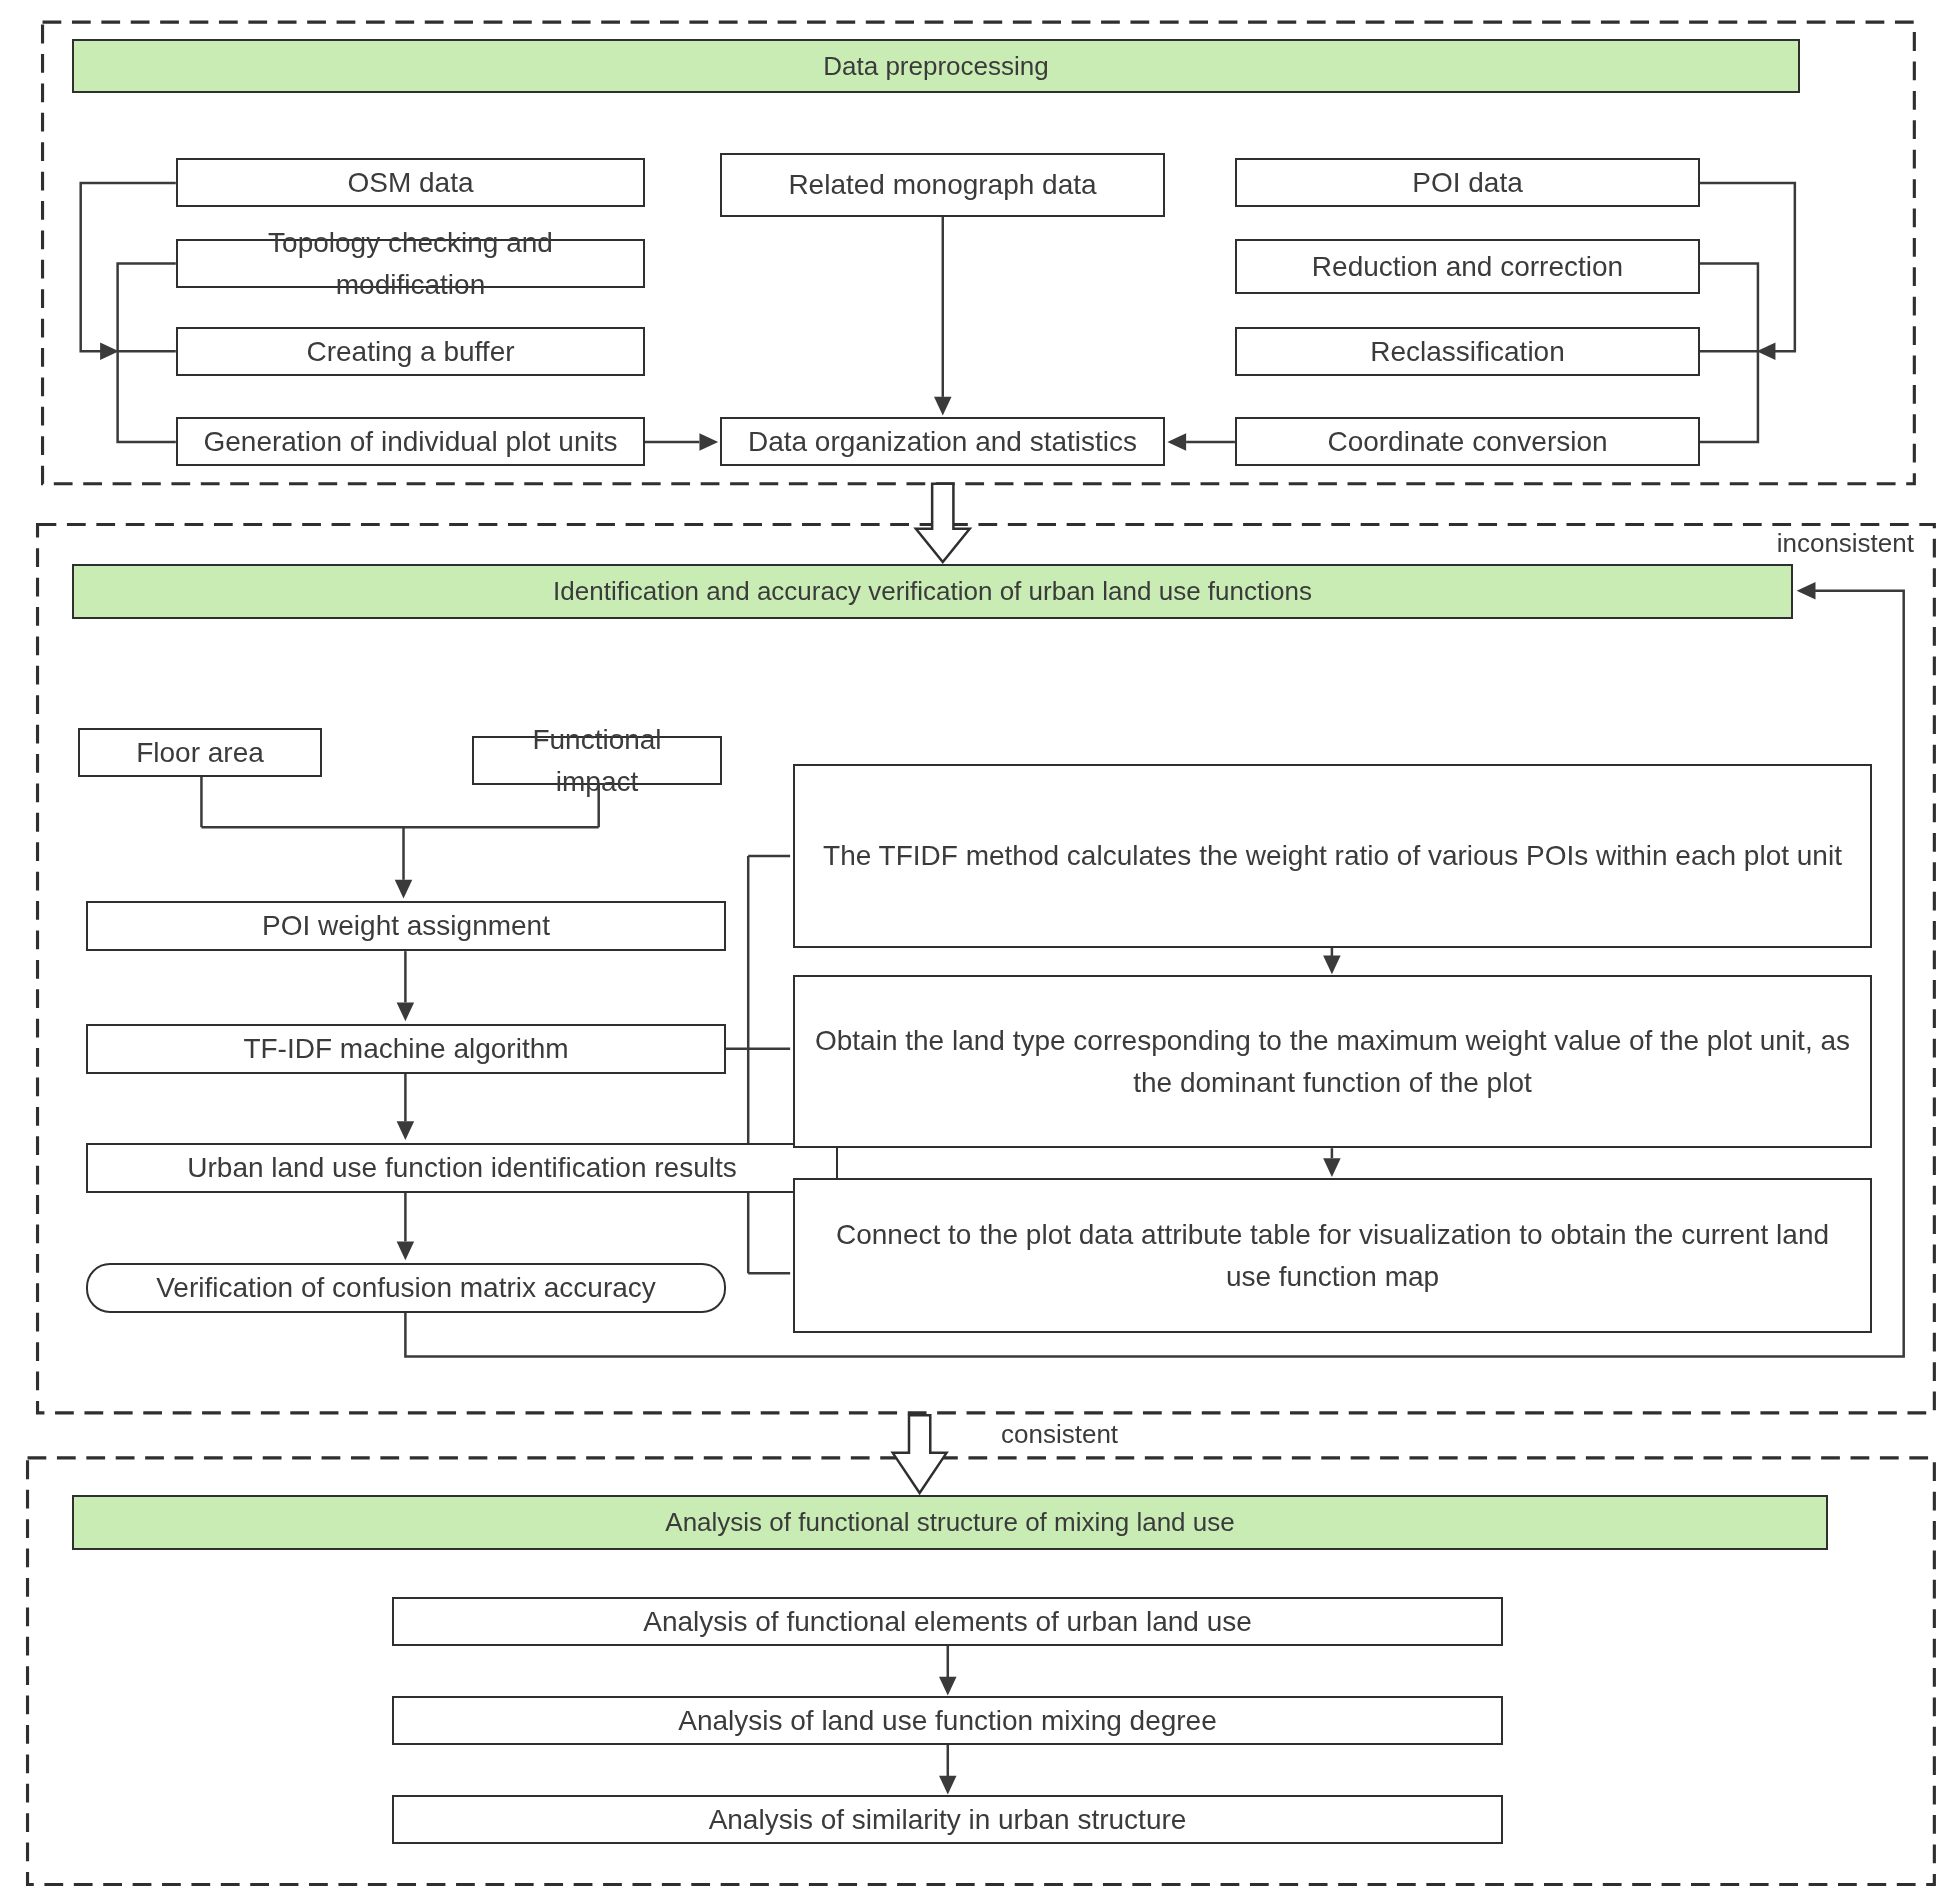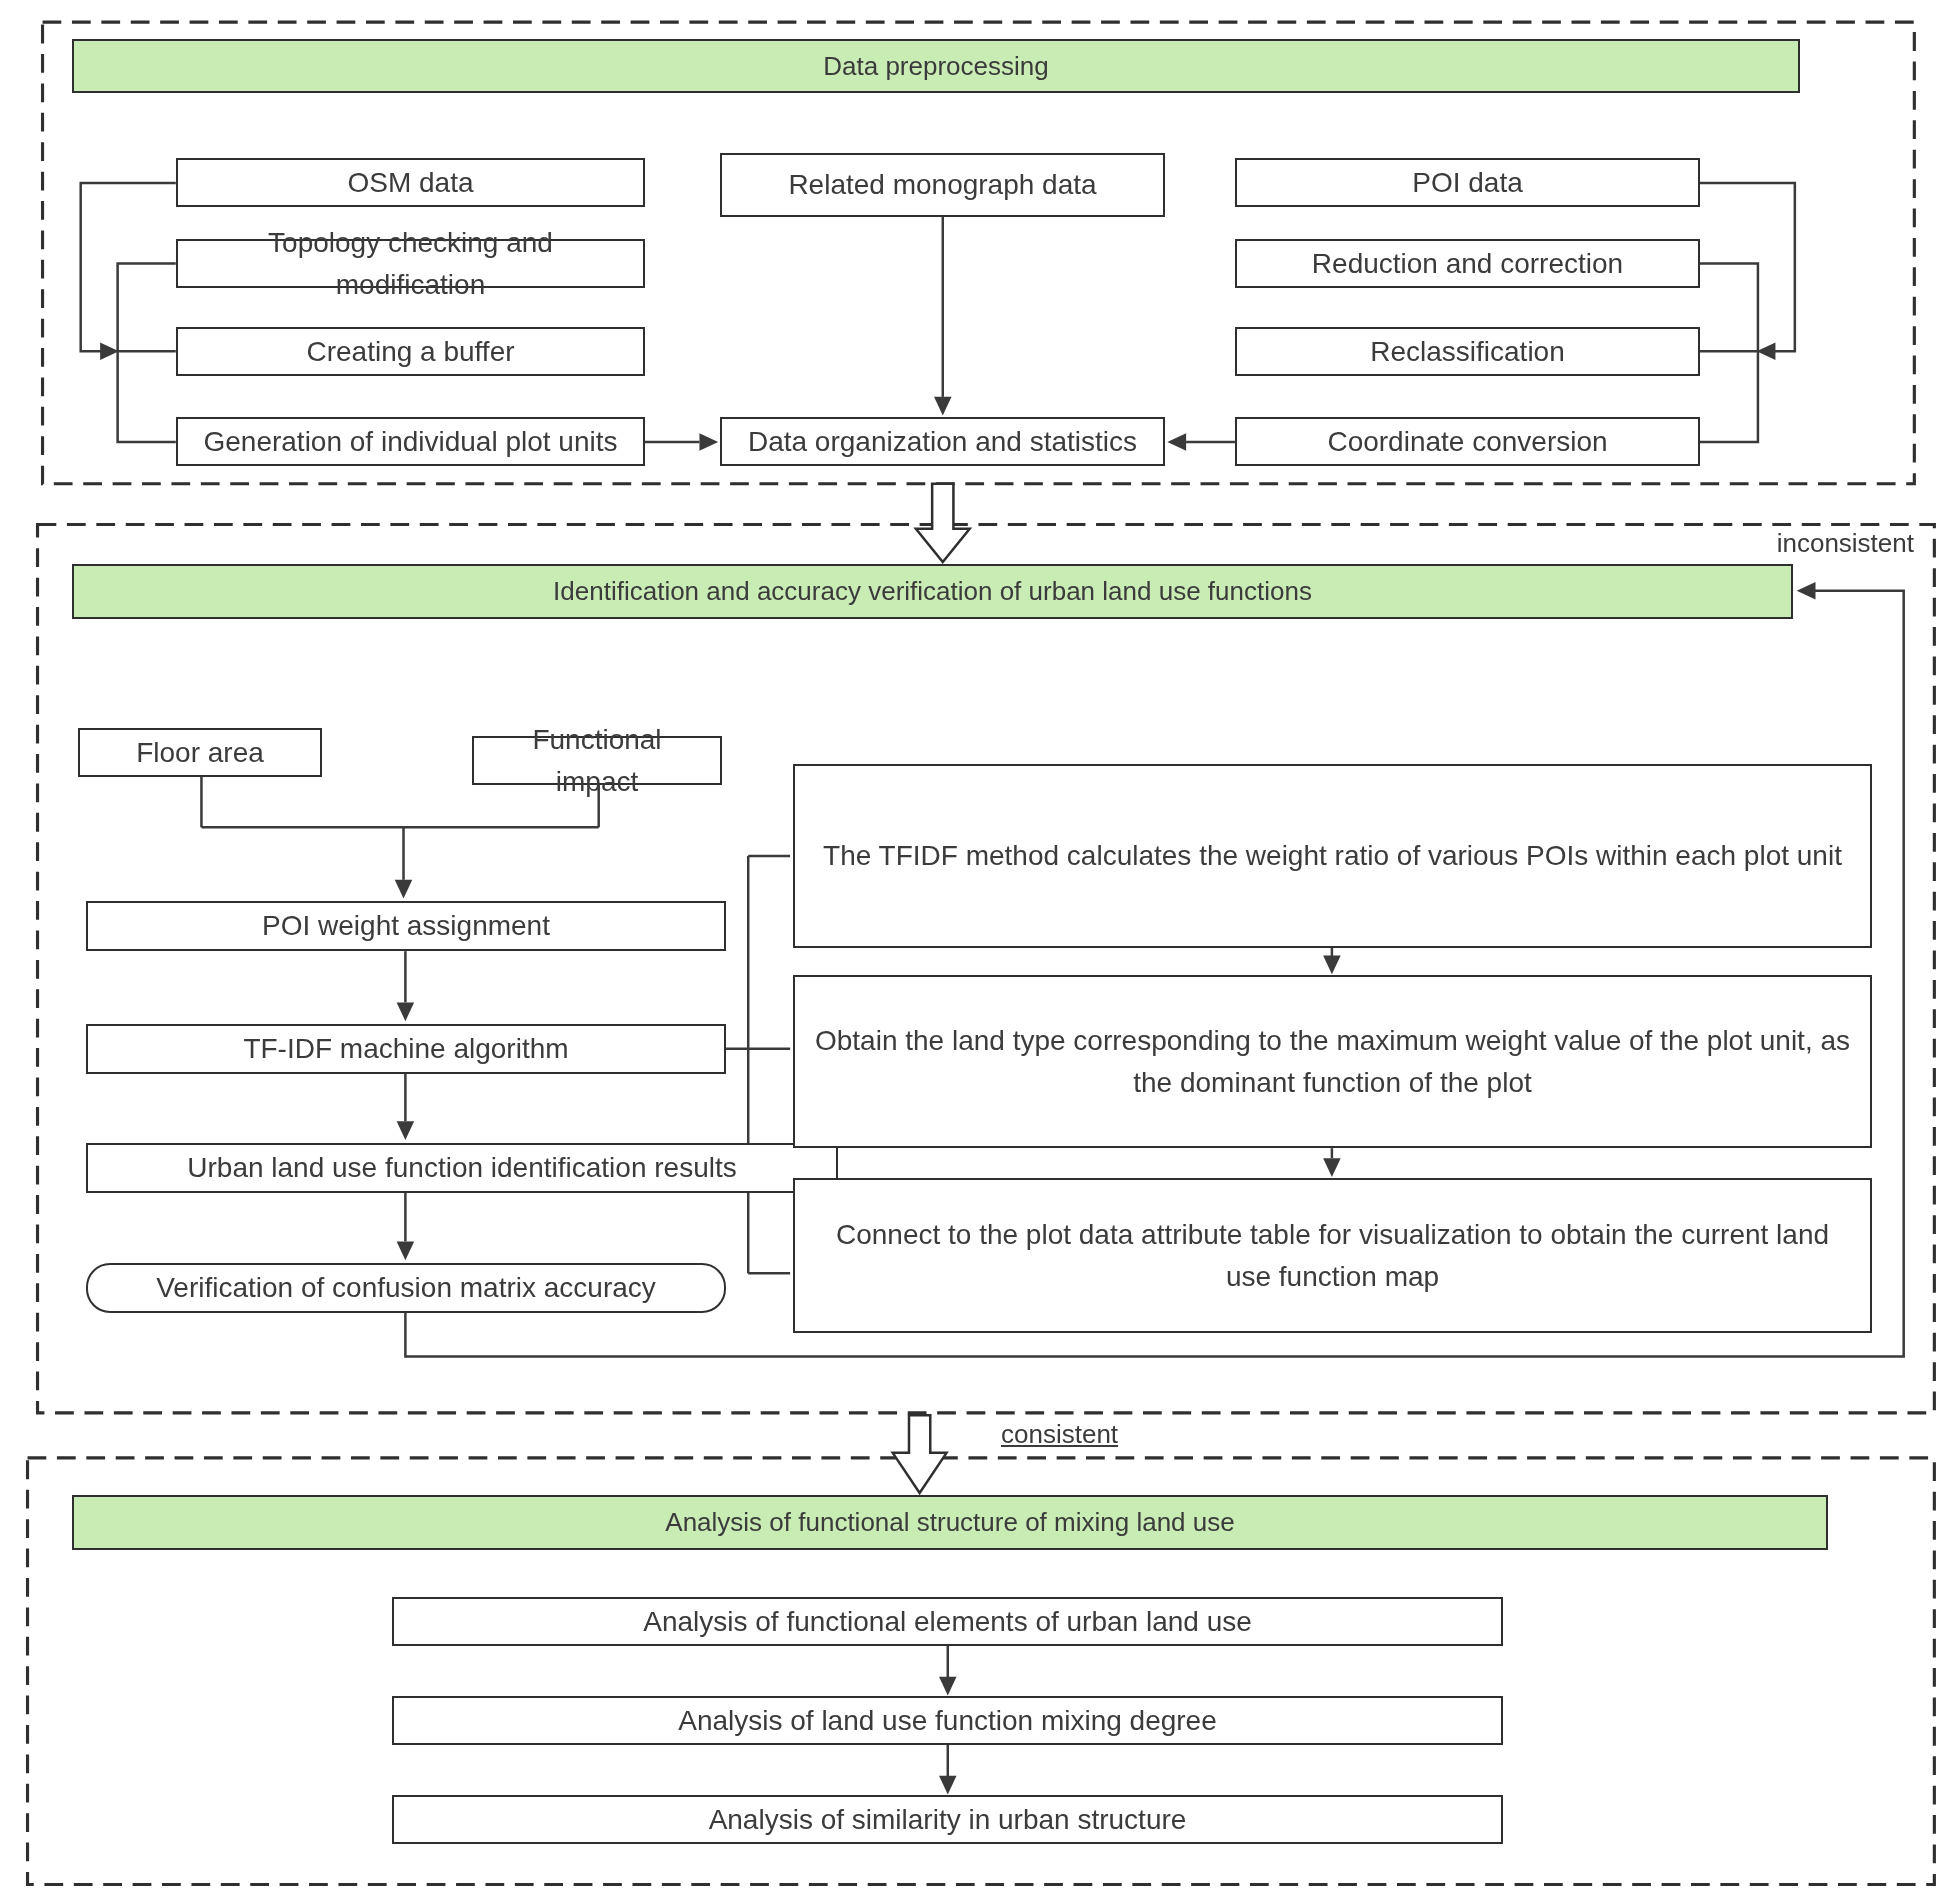--- a/index.html
+++ b/index.html
@@ -107,41 +107,41 @@
 
   <div class="box" style="left:176px;top:158px;width:469px;height:49px;">OSM data</div>
   <div class="box" style="left:176px;top:239px;width:469px;height:49px;">Topology checking and modification</div>
   <div class="box" style="left:176px;top:327px;width:469px;height:49px;">Creating a buffer</div>
   <div class="box" style="left:176px;top:417px;width:469px;height:49px;">Generation of individual plot units</div>
 
   <div class="box" style="left:720px;top:153px;width:445px;height:64px;">Related monograph data</div>
   <div class="box" style="left:720px;top:417px;width:445px;height:49px;">Data organization and statistics</div>
 
   <div class="box" style="left:1235px;top:158px;width:465px;height:49px;">POI data</div>
-  <div class="box" style="left:1235px;top:239px;width:465px;height:49px;">Reduction and correction</div>
+  <div class="box" style="left:1235px;top:239px;width:465px;height:55px;">Reduction and correction</div>
   <div class="box" style="left:1235px;top:327px;width:465px;height:49px;">Reclassification</div>
   <div class="box" style="left:1235px;top:417px;width:465px;height:49px;">Coordinate conversion</div>
 
   <div class="hdr" style="left:72px;top:564px;width:1721px;height:55px;">Identification and accuracy verification of urban land use functions</div>
 
   <div class="lbl" style="left:1689px;top:526px;width:225px;height:35px;justify-content:flex-end;">inconsistent</div>
 
   <div class="box" style="left:78px;top:728px;width:244px;height:49px;">Floor area</div>
   <div class="box" style="left:472px;top:736px;width:250px;height:49px;">Functional impact</div>
 
   <div class="box" style="left:86px;top:901px;width:640px;height:50px;">POI weight assignment</div>
   <div class="box" style="left:86px;top:1024px;width:640px;height:50px;">TF-IDF machine algorithm</div>
   <div class="box" style="left:86px;top:1143px;width:752px;height:50px;">Urban land use function identification results</div>
   <div class="box" style="left:86px;top:1263px;width:640px;height:50px;border-radius:24px;">Verification of confusion matrix accuracy</div>
 
   <div class="box" style="left:793px;top:764px;width:1079px;height:184px;">The TFIDF method calculates the weight ratio of various POIs within each plot unit</div>
   <div class="box" style="left:793px;top:975px;width:1079px;height:173px;">Obtain the land type corresponding to the maximum weight value of the plot unit, as the dominant function of the plot</div>
   <div class="box" style="left:793px;top:1178px;width:1079px;height:155px;">Connect to the plot data attribute table for visualization to obtain the current land use function map</div>
 
-  <div class="lbl" style="left:1001px;top:1415px;width:313px;height:38px;justify-content:flex-start;text-decoration:underline;">consistent</div>
+  <div class="lbl" style="left:1001px;top:1415px;width:313px;height:38px;justify-content:flex-start;">consistent</div>
 
   <div class="hdr" style="left:72px;top:1495px;width:1756px;height:55px;">Analysis of functional structure of mixing land use</div>
 
   <div class="box" style="left:392px;top:1597px;width:1111px;height:49px;">Analysis of functional elements of urban land use</div>
   <div class="box" style="left:392px;top:1696px;width:1111px;height:49px;">Analysis of land use function mixing degree</div>
   <div class="box" style="left:392px;top:1795px;width:1111px;height:49px;">Analysis of similarity in urban structure</div>
 
 </div>
 
 

